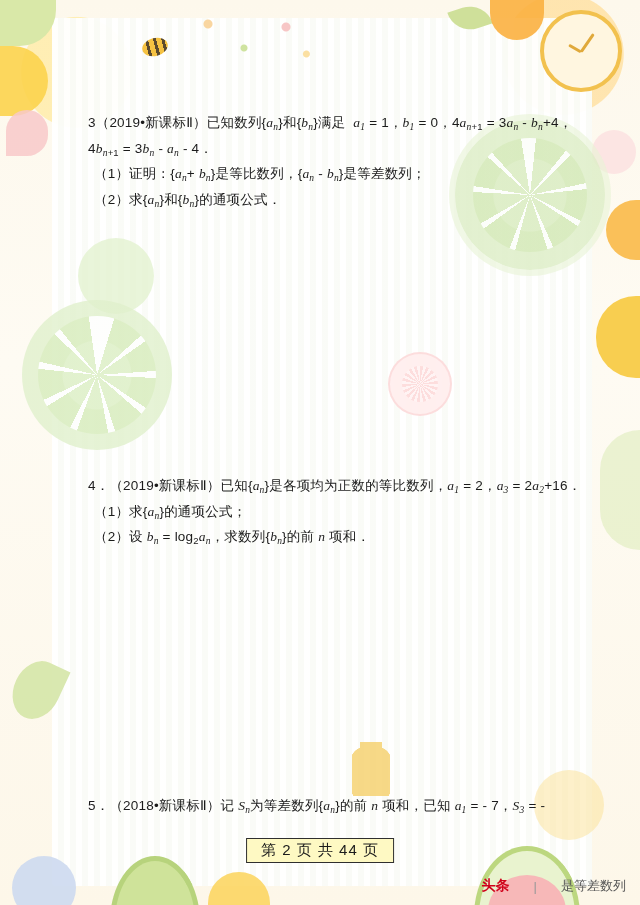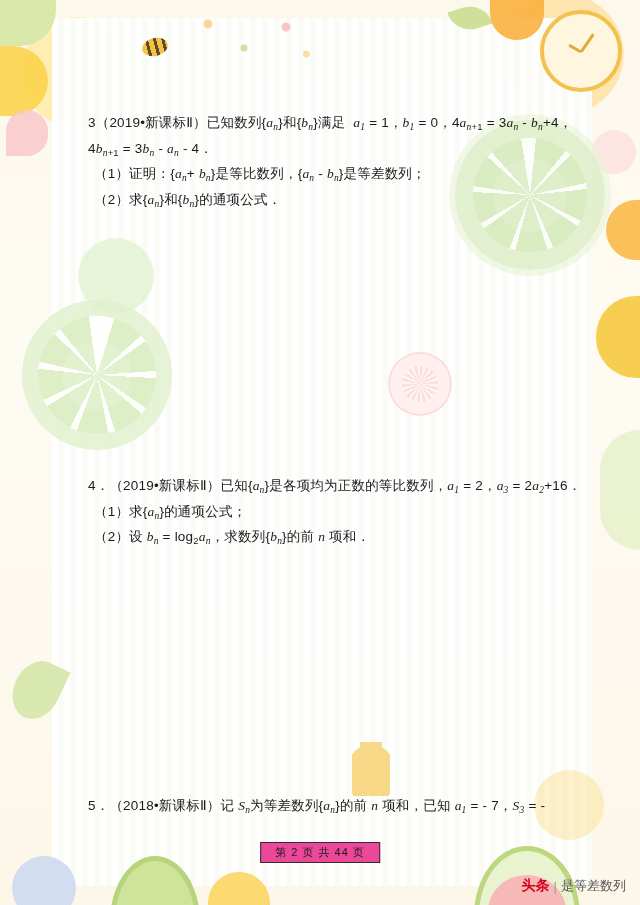--- a/index.html
+++ b/index.html
@@ -256,36 +256,36 @@
     font-style: italic;
     font-family: "Liberation Serif", serif;
   }
   .sub-n { font-style: normal; font-family: "Liberation Sans", sans-serif; }
 
   .footer {
     position: absolute;
     left: 50%;
     transform: translateX(-50%);
     bottom: 42px;
-    background: #ec4899;
+    background: #fef9c3;
     border: 1px solid #2f2f2f;
     padding: 2px 14px;
-    font-size: 11px;
+    font-size: 15px;
     color: #1b1b1b;
     letter-spacing: 1px;
     white-space: nowrap;
   }
 
   .watermark {
     position: absolute;
     right: 14px;
     bottom: 10px;
     display: flex;
     align-items: center;
-    gap: 4px;
+    gap: 24px;
     font-size: 13px;
     color: #555;
     white-space: nowrap;
   }
   .wm-logo {
     display: inline-flex;
     align-items: center;
     gap: 3px;
     font-weight: bold;
     color: #d0021b;

